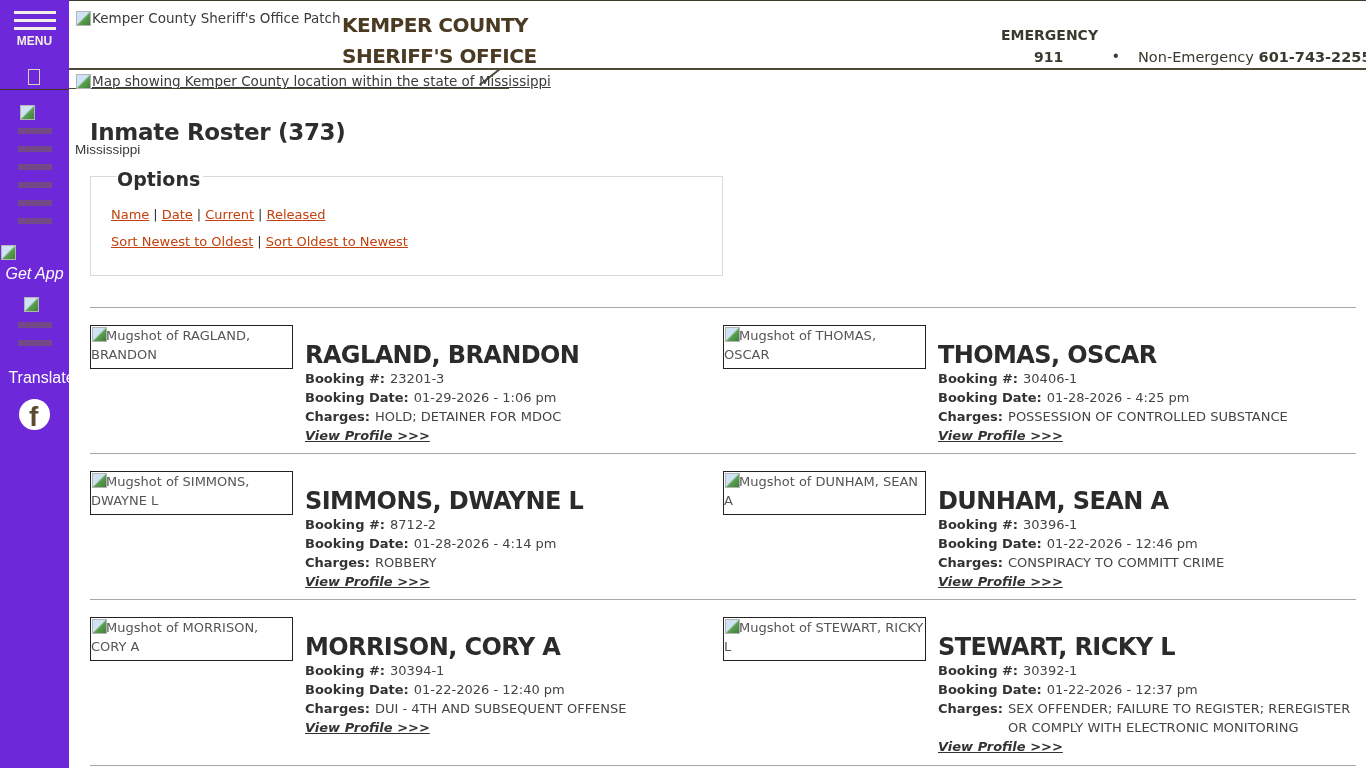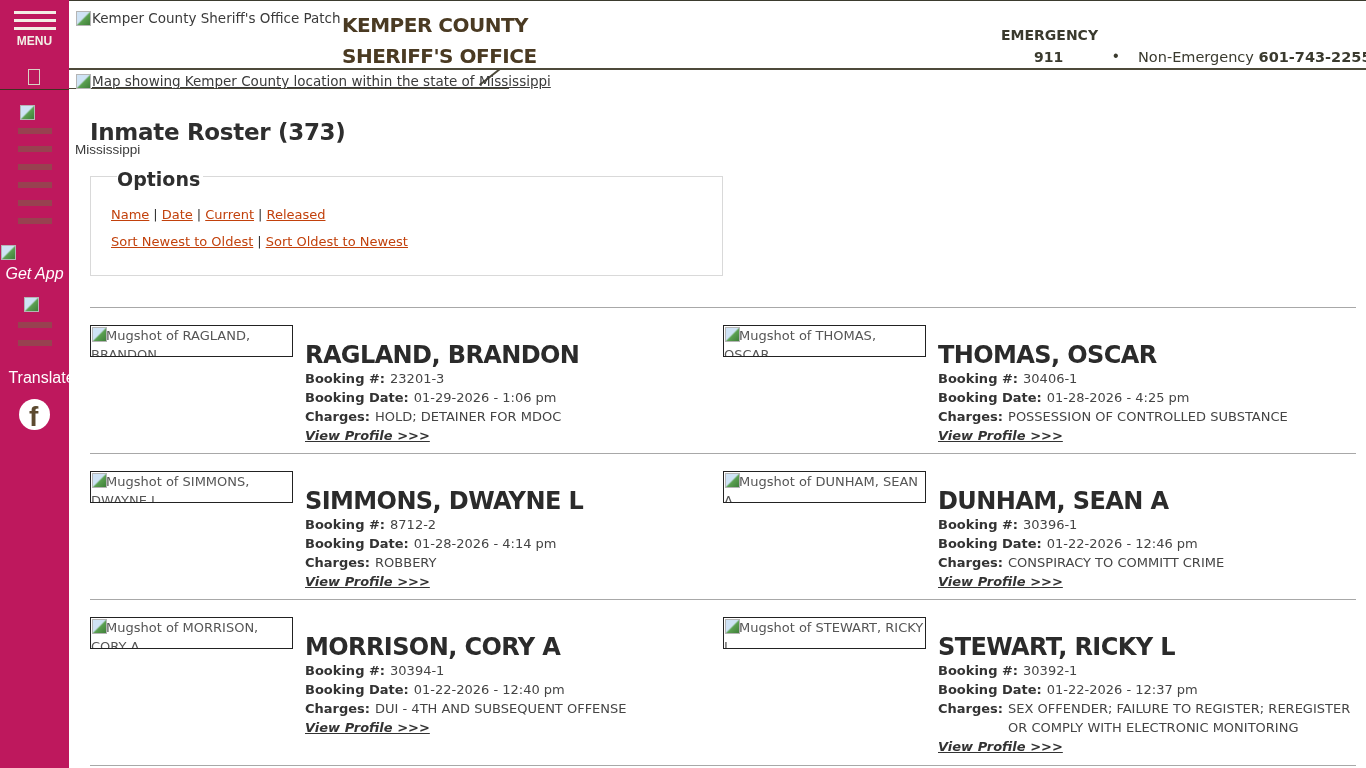--- a/index.html
+++ b/index.html
@@ -2,21 +2,21 @@
 <html><head>
   <meta charset="utf-8">
   <style>
     * { box-sizing: border-box; margin: 0; padding: 0; }
     html, body { width: 1366px; height: 768px; overflow: hidden; background: #ffffff; }
     body { font-family: "Liberation Sans", sans-serif; color: #2b2b2b; position: relative; }
 
     
     .sidebar {
       position: absolute; left: 0; top: 0; width: 69px; height: 768px;
-      background: #be185d;
+      background: #6d28d9;
     }
     .menu-btn { position: absolute; left: 0; top: 0; width: 69px; height: 60px; cursor: pointer; }
     .menu-btn .bar { position: absolute; left: 14px; width: 42px; height: 3px; background: #f3efe6; }
     .menu-btn .b1 { top: 11px; } .menu-btn .b2 { top: 19px; } .menu-btn .b3 { top: 27px; }
     .menu-label { position: absolute; top: 34px; left: 0; width: 69px; text-align: center;
       font-weight: bold; font-size: 12px; color: #f3efe6; letter-spacing: 0px; }
     .search-toggle { position: absolute; left: 28px; top: 69px; width: 12px; height: 16px;
       border: 1px solid #d8d2c4; }
     .sidebar-divider { position: absolute; left: 0; top: 89px; width: 69px; height: 1px; background: #3e3220; }
     .broken-img { display: inline-block; width: 16px; height: 16px; position: relative; }
@@ -71,21 +71,21 @@
       font-family: "DejaVu Sans", sans-serif; font-weight: bold; font-size: 19px; color: #2e2e2e; }
     .opt-row { position: absolute; left: 111px; font-family: "DejaVu Sans", sans-serif; font-size: 13px;
       color: #333; white-space: nowrap; }
     .opt-row.r1 { top: 207px; } .opt-row.r2 { top: 234px; }
     .opt-row a { color: #c2410c; text-decoration: underline; cursor: pointer; }
     .opt-row .sep { margin: 0 4px; }
 
     .row-rule { position: absolute; left: 90px; width: 1266px; height: 1px; background: #a8a8a8; }
 
     .inmate { position: absolute; width: 630px; }
-    .mugshot { position: absolute; left: 0; top: 0; width: 203px; height: 32px; border: 1px solid #222;
+    .mugshot { position: absolute; left: 0; top: 0; width: 203px; height: 44px; border: 1px solid #222;
       font-family: "DejaVu Sans", sans-serif; font-size: 13px; line-height: 19px; color: #555; padding-left: 0;
       overflow: hidden; }
     .mugshot .broken-img { vertical-align: -2px; width: 15px; }
     .inmate-info { position: absolute; top: 0; }
     .inmate-name { font-family: "DejaVu Sans", sans-serif; font-weight: bold; font-size: 24px; line-height: 28px;
       color: #2b2b2b; letter-spacing: -0.6px; white-space: nowrap; margin-top: 16px; }
     .field { font-family: "DejaVu Sans", sans-serif; font-size: 13px; line-height: 19px; color: #333; display: flex; }
     .field .lbl { font-weight: bold; color: #333; white-space: nowrap; margin-right: 5px; }
     .field .val { color: #444; }
     .view-profile { font-family: "DejaVu Sans", sans-serif; font-size: 13px; line-height: 19px; font-weight: bold;

